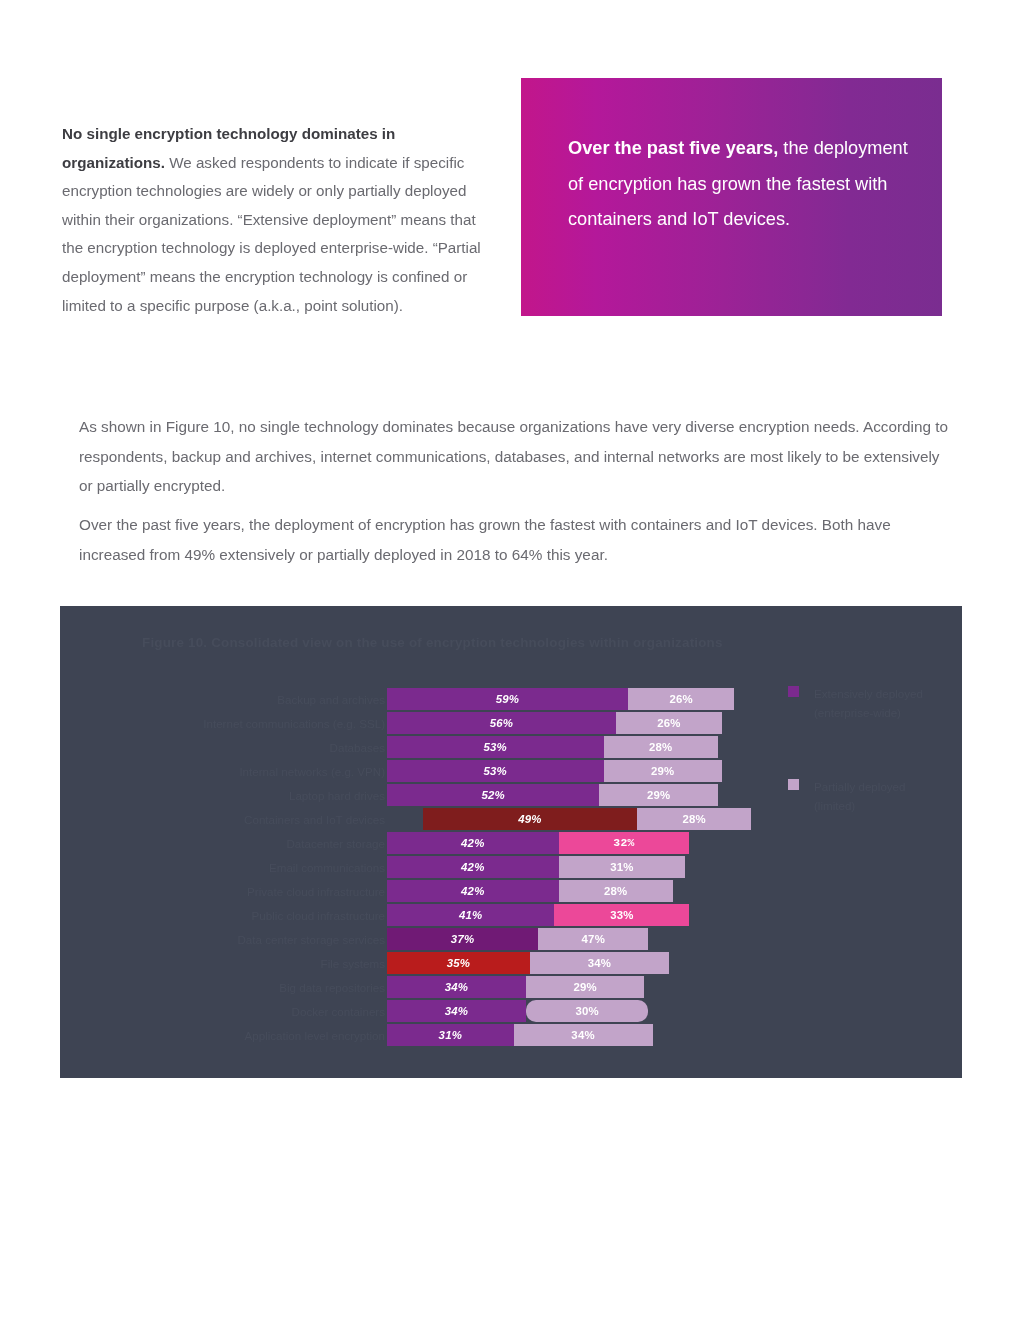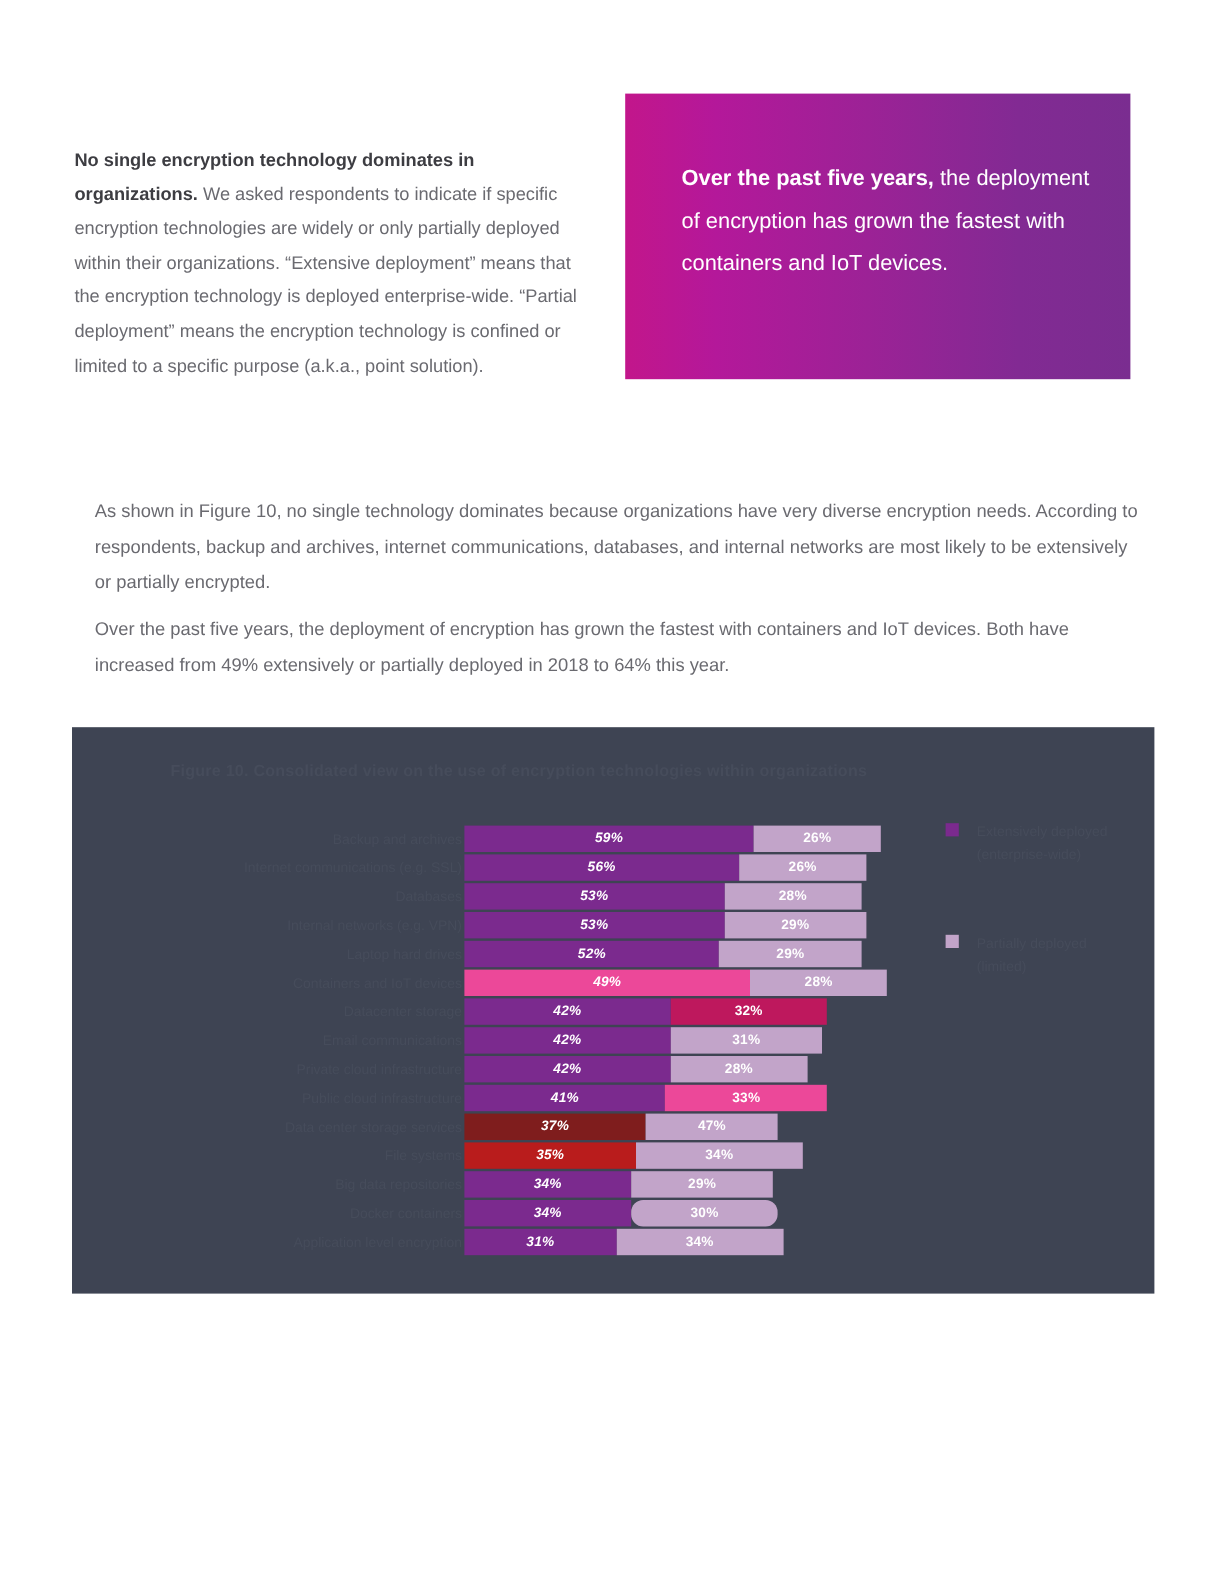--- a/index.html
+++ b/index.html
@@ -233,29 +233,29 @@
         <div class="bar-row" style="height: 24px;">
           <div class="bar-label">Laptop hard drives</div>
           <div class="bar-track">
             <div class="seg seg-ext" style="width: 212.42px; background: rgb(123, 42, 142);">52%</div>
             <div class="seg seg-par" style="width: 118.465px; background: rgb(194, 164, 201);">29%</div>
           </div>
         </div>
         <div class="bar-row" style="height: 24px;">
           <div class="bar-label">Containers and IoT devices</div>
           <div class="bar-track">
-            <div class="seg seg-ext" style="width: 238px; background: #ec4899;">49%</div>
+            <div class="seg seg-ext" style="width: 214px; background: #7f1d1d; margin-left: 36px;">49%</div>
             <div class="seg seg-par" style="width: 114.38px; background: rgb(194, 164, 201);">28%</div>
           </div>
         </div>
         <div class="bar-row" style="height: 24px;">
           <div class="bar-label">Datacenter storage</div>
           <div class="bar-track">
             <div class="seg seg-ext" style="width: 171.57px; background: rgb(123, 42, 142);">42%</div>
-            <div class="seg seg-par" style="width: 130.72px; background: #be185d;">32%</div>
+            <div class="seg seg-par" style="width: 130.72px; background: #ec4899; font-family: Liberation Mono, monospace;">32%</div>
           </div>
         </div>
         <div class="bar-row" style="height: 24px;">
           <div class="bar-label">Email communications</div>
           <div class="bar-track">
             <div class="seg seg-ext" style="width: 171.57px; background: rgb(123, 42, 142);">42%</div>
             <div class="seg seg-par" style="width: 126.635px; background: rgb(194, 164, 201);">31%</div>
           </div>
         </div>
         <div class="bar-row" style="height: 24px;">
@@ -268,21 +268,21 @@
         <div class="bar-row" style="height: 24px;">
           <div class="bar-label">Public cloud infrastructure</div>
           <div class="bar-track">
             <div class="seg seg-ext" style="width: 167.485px; background: rgb(123, 42, 142);">41%</div>
             <div class="seg seg-par" style="width: 134.805px; background: #ec4899;">33%</div>
           </div>
         </div>
         <div class="bar-row" style="height: 24px;">
           <div class="bar-label">Data center storage services</div>
           <div class="bar-track">
-            <div class="seg seg-ext" style="width: 151.145px; background: #7f1d1d;">37%</div>
+            <div class="seg seg-ext" style="width: 151.145px; background: #701a75;">37%</div>
             <div class="seg seg-par" style="width: 110.295px; background: rgb(194, 164, 201);">47%</div>
           </div>
         </div>
         <div class="bar-row" style="height: 24px;">
           <div class="bar-label">File systems</div>
           <div class="bar-track">
             <div class="seg seg-ext" style="width: 142.975px; background: #b91c1c;">35%</div>
             <div class="seg seg-par" style="width: 138.89px; background: rgb(194, 164, 201);">34%</div>
           </div>
         </div>

